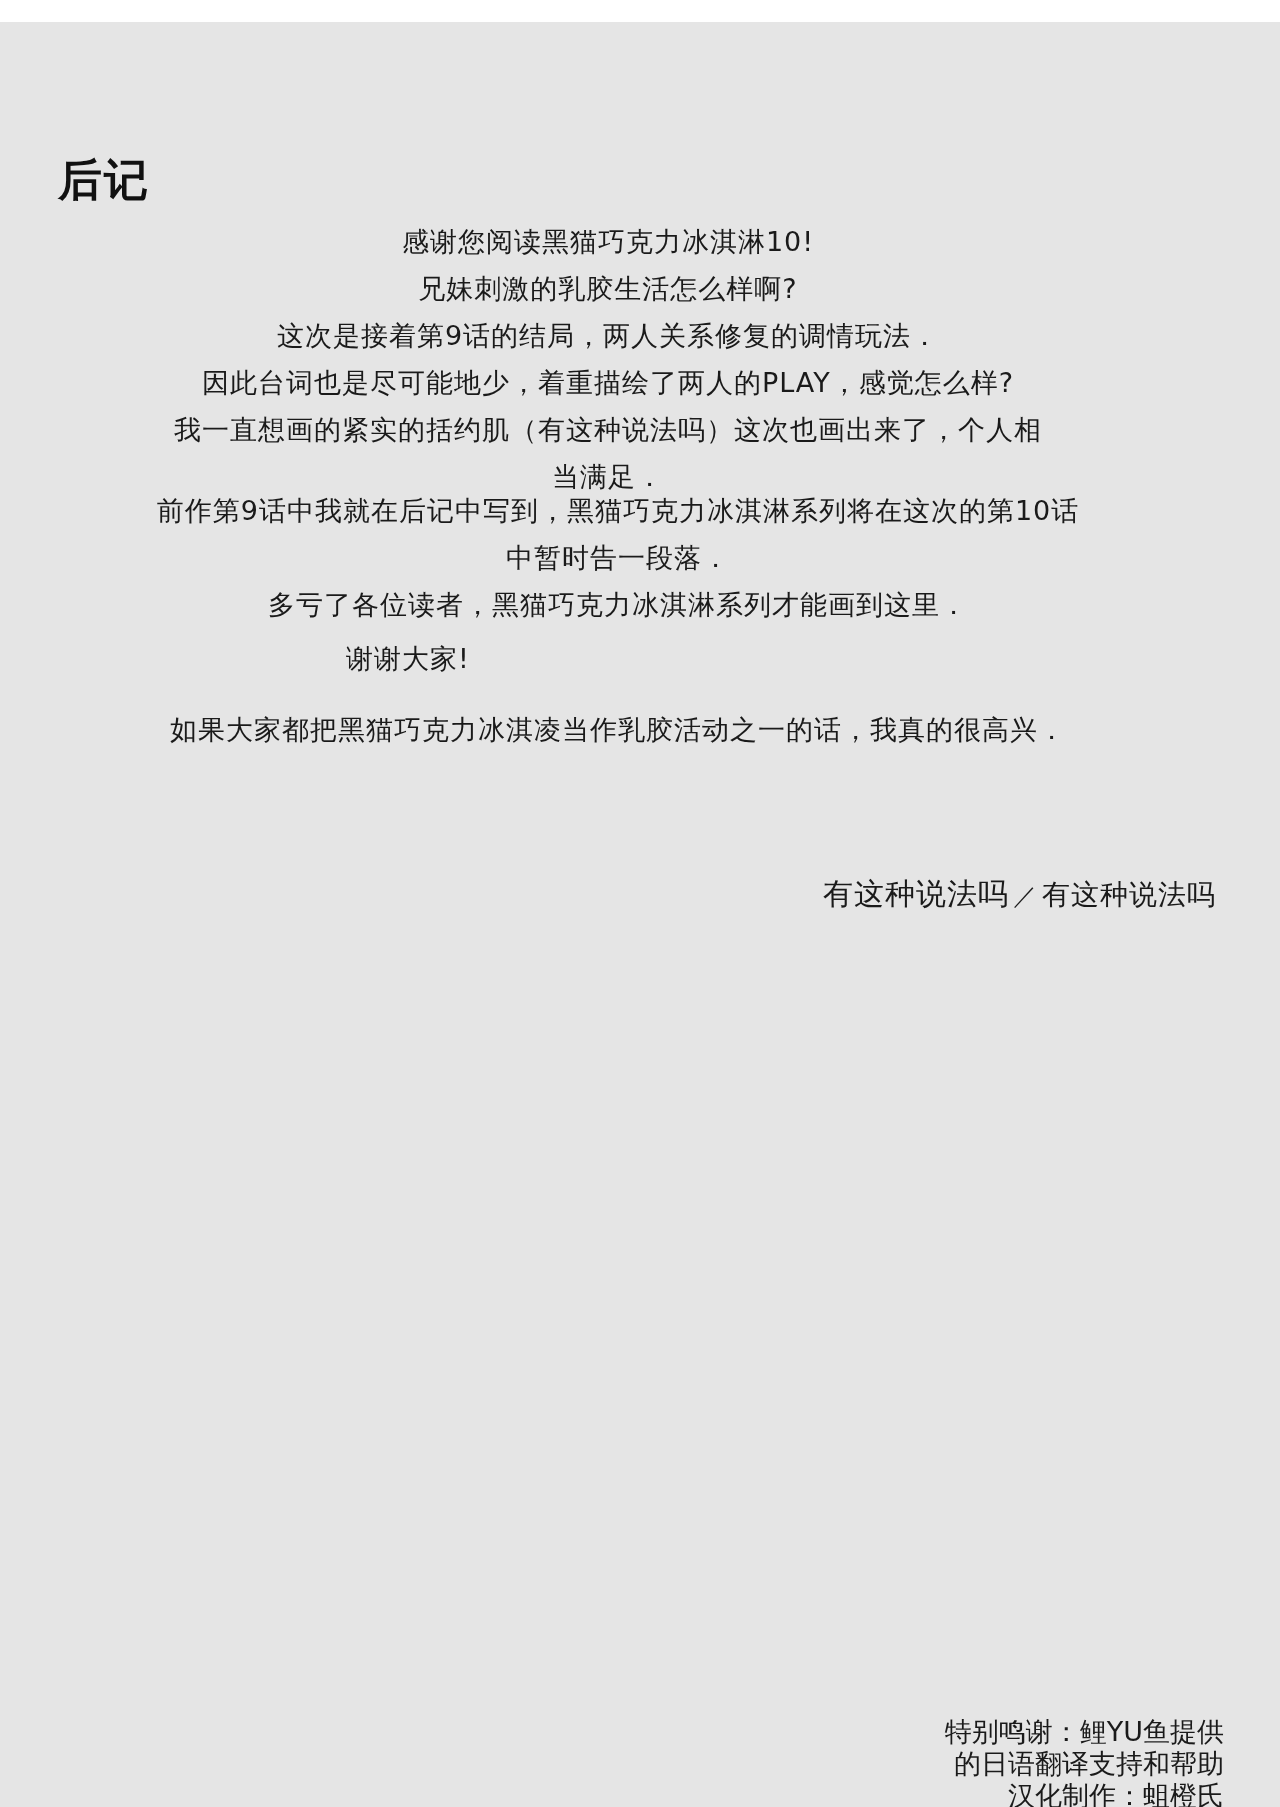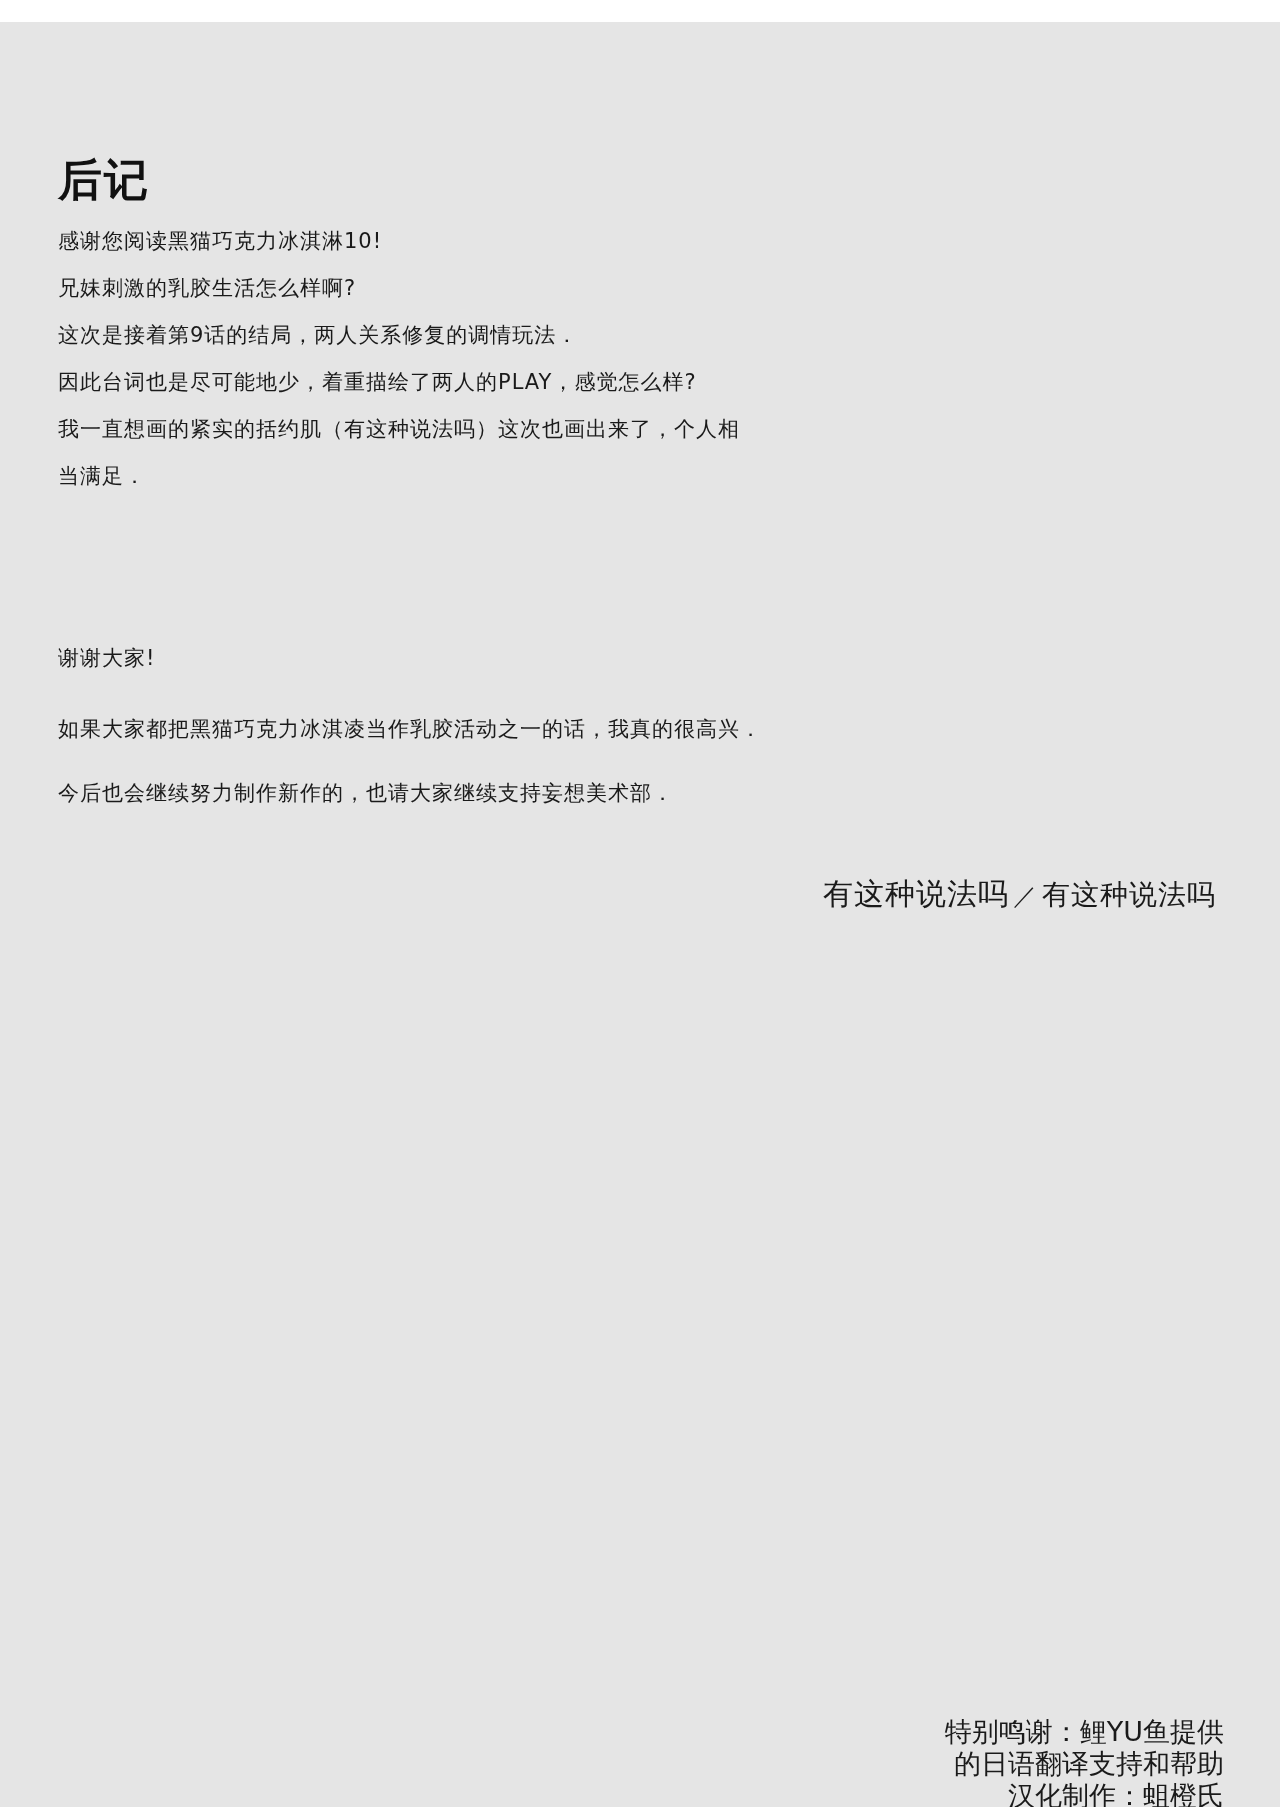--- a/index.html
+++ b/index.html
@@ -25,25 +25,26 @@
     left: 58px;
     top: 100px;
     font-size: 44px;
     font-weight: bold;
     letter-spacing: 2px;
     color: #111111;
   }
   .body-block {
     position: absolute;
     left: 58px;
-    font-size: 21px;
+    font-size: 27px;
     line-height: 47px;
     letter-spacing: 1px;
     color: #1a1a1a;
     white-space: pre-line;
+    text-align: center;
   }
   #para1 { top: 196px; width: 1100px; }
   #para2 { top: 465px; width: 1120px; }
   #para3 { top: 613px; width: 700px; }
   #para4 { top: 684px; width: 1120px; }
   #para5 { top: 748px; width: 1120px; }
 
   .signature {
     position: absolute;
     right: 64px;
@@ -79,26 +80,28 @@
 
   <h1 class="afterword-title">后记</h1>
 
   <div class="body-block" id="para1">感谢您阅读黑猫巧克力冰淇淋10!
 兄妹刺激的乳胶生活怎么样啊?
 这次是接着第9话的结局，两人关系修复的调情玩法．
 因此台词也是尽可能地少，着重描绘了两人的PLAY，感觉怎么样?
 我一直想画的紧实的括约肌（有这种说法吗）这次也画出来了，个人相
 当满足．</div>
 
+  <div class="body-block" id="para2">前作第9话中我就在后记中写到，黑猫巧克力冰淇淋系列将在这次的第10话
+中暂时告一段落．
+多亏了各位读者，黑猫巧克力冰淇淋系列才能画到这里．</div>
 
   <div class="body-block" id="para3">谢谢大家!</div>
 
   <div class="body-block" id="para4">如果大家都把黑猫巧克力冰淇凌当作乳胶活动之一的话，我真的很高兴．</div>
 
-  <div class="body-block" id="para5">今后也会继续努力制作新作的，也请大家继续支持妄想美术部．</div>
 
   <div class="signature">
     <span>有这种说法吗</span><span class="sep">／</span><span class="handle">有这种说法吗</span>
   </div>
 
   <div class="credits">特别鸣谢：鲤YU鱼提供
 的日语翻译支持和帮助
 汉化制作：蛆橙氏</div>
 
 </div>

